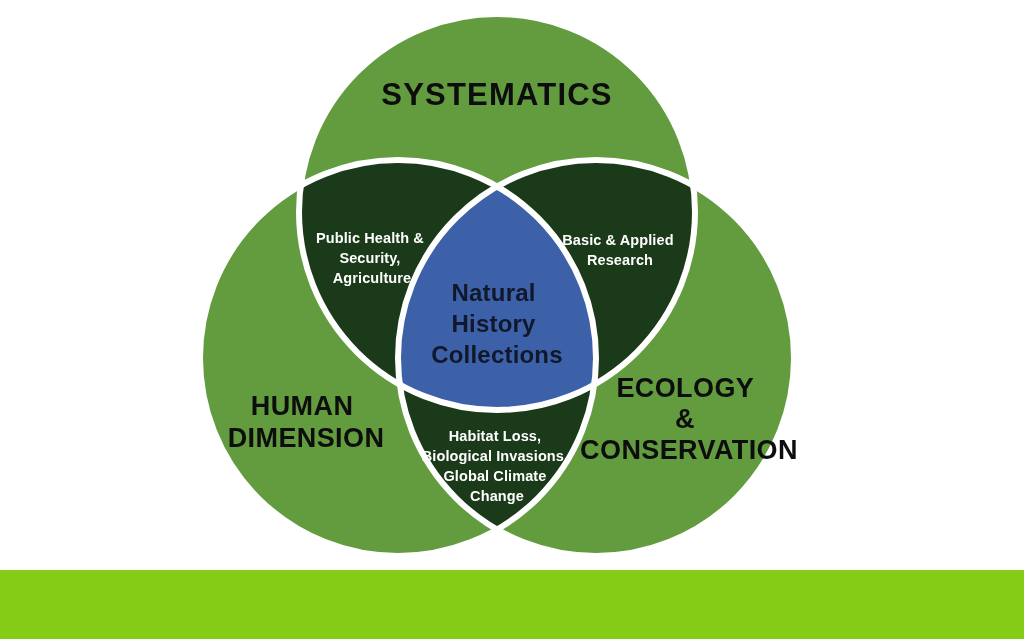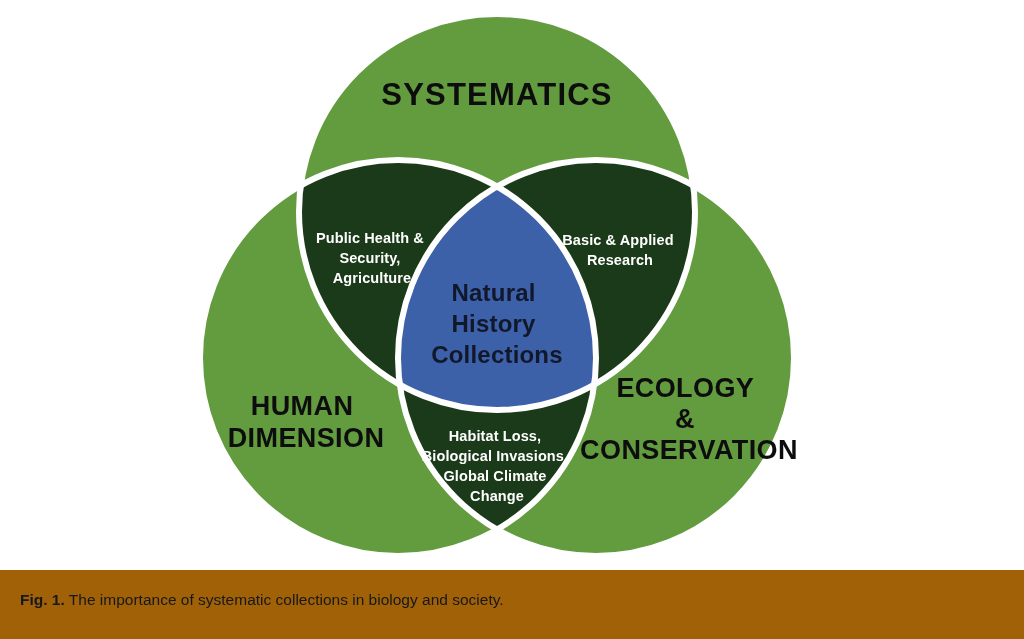--- a/index.html
+++ b/index.html
@@ -12,21 +12,21 @@
     height: 639px;
     font-family: "Liberation Sans", sans-serif;
     position: relative;
     overflow: hidden;
   }
   #figure-root {
     position: absolute;
     left: 0; top: 0;
     width: 1024px;
     height: 639px;
-    background: #a16207;
+    background: #84cc16;
   }
   #venn-wrap {
     position: absolute;
     left: 0;
     top: 0;
     width: 1024px;
     height: 570px;
   }
   svg#venn {
     display: block;
@@ -172,20 +172,14 @@
       </g>
 
       <text class="venn-label label-core" x="497" y="295">
         <tspan x="497" dy="0">Natural</tspan>
         <tspan x="497" dy="31">History</tspan>
         <tspan x="497" dy="31">Collections</tspan>
       </text>
     </svg>
   </div>
 
-  <div id="caption-bar">
-    <div class="caption">
-      <span class="cap-lead">Fig. 1.</span>
-      <span class="cap-text">The importance of systematic collections in biology and society.</span>
-    </div>
-  </div>
 
 </div>
 
 </body></html>

